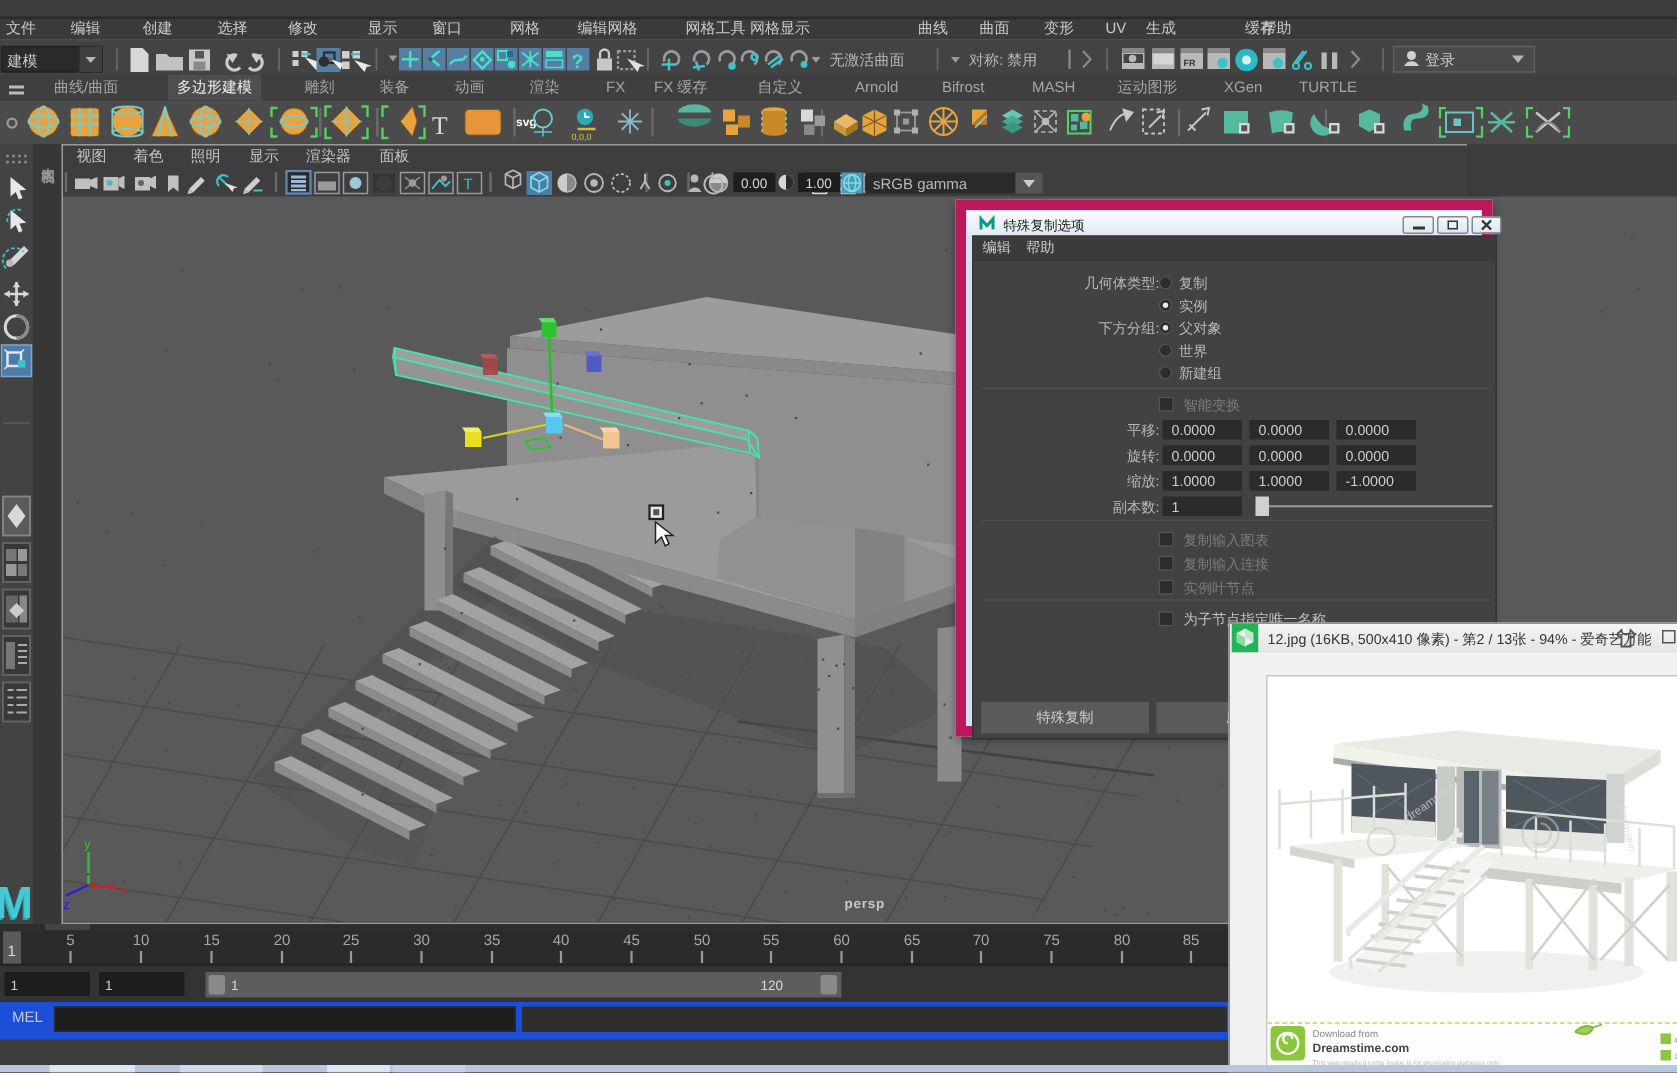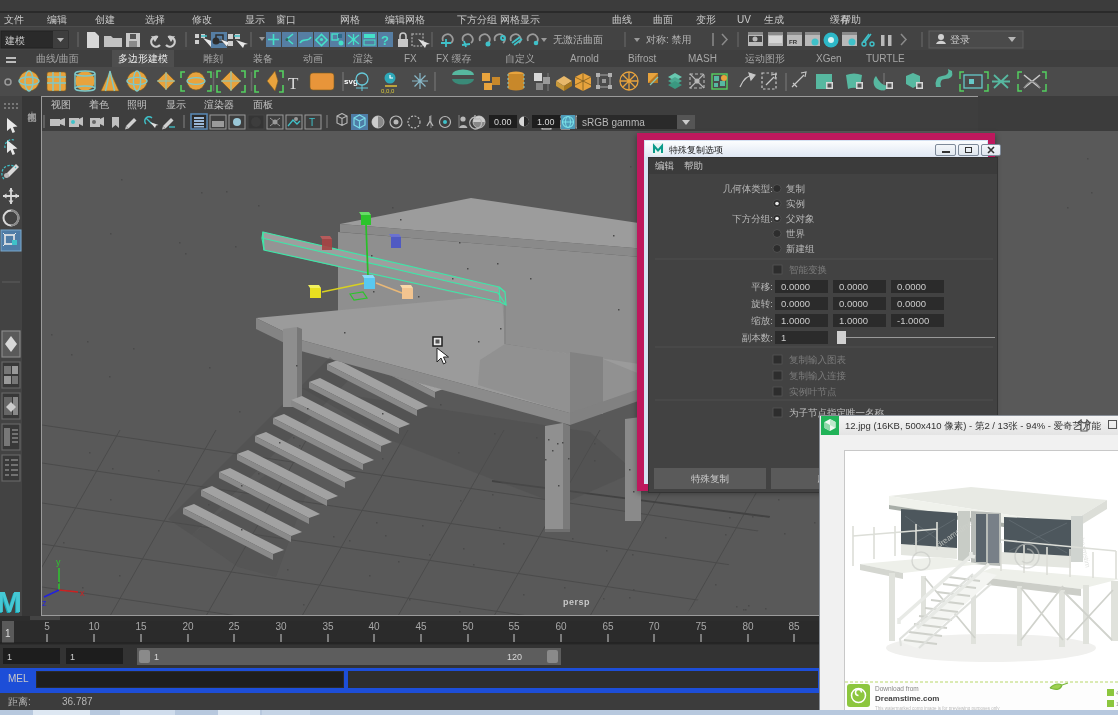--- a/index.html
+++ b/index.html
@@ -11,24 +11,24 @@
 
 <div class="abs" style="left:0;top:11px;width:1118px;height:2px;background:#2a2a2a"></div>
 
 <div class="abs" id="menubar" style="left:0;top:13px;width:1118px;height:13px;background:#3b3b3b;color:#c9c9c9;font-size:10px;line-height:13px;white-space:nowrap">
 <span class="abs" style="left:4px">文件</span>
       <span class="abs" style="left:47px">编辑</span>
       <span class="abs" style="left:95px">创建</span>
       <span class="abs" style="left:145px">选择</span>
       <span class="abs" style="left:192px">修改</span>
       <span class="abs" style="left:245px">显示</span>
-      <span class="abs" style="left:276px">窗口</span>
+      <span class="abs" style="left:288px">窗口</span>
       <span class="abs" style="left:340px">网格</span>
       <span class="abs" style="left:385px">编辑网格</span>
-      <span class="abs" style="left:457px">下方分组</span>
+      <span class="abs" style="left:457px">网格工具</span>
       <span class="abs" style="left:500px">网格显示</span>
       <span class="abs" style="left:612px">曲线</span>
       <span class="abs" style="left:653px">曲面</span>
       <span class="abs" style="left:696px">变形</span>
       <span class="abs" style="left:737px">UV</span>
       <span class="abs" style="left:764px">生成</span>
       <span class="abs" style="left:830px">缓存</span>
       <span class="abs" style="left:841px">帮助</span>
 </div>
 
@@ -874,24 +874,20 @@
 <text x="522" y="15" font-size="9" fill="#d8d8d8" text-anchor="end">120</text>
 </svg>
     </div>
 
 <div class="abs" id="mel" style="left:0;top:668px;width:1118px;height:25px;background:#1d4ed8">
 <span class="abs" style="left:8px;top:5px;font-size:10px;color:#c8c8c8">MEL</span>
 <span class="abs" style="left:36px;top:3px;width:308px;height:17px;background:#1e1e1e;border:1px solid #2a2a2a"></span>
 <span class="abs" style="left:348px;top:3px;width:470px;height:17px;background:#2e2e2e"></span>
 </div>
 
-<div class="abs" id="help" style="left:0;top:693px;width:1118px;height:17px;background:#3c3c3c;color:#b4b4b4;font-size:10px;line-height:17px">
-<span style="position:absolute;left:8px">距离:</span>
-      <span style="position:absolute;left:62px">36.787</span>
-</div>
 
 <div class="abs" id="dialog" style="left:637px;top:133px;width:358px;height:358px;background:#d6e2f3;border:7px solid #be185d;box-shadow:0 2px 6px rgba(0,0,0,.4)">
   <div class="abs" style="left:1px;top:1px;right:1px;height:16px;background:linear-gradient(#fcfdfe,#dfe7f3)">
     <svg width="14" height="14" style="position:absolute;left:6px;top:1px">
           <rect x="1" y="1" width="12" height="12" rx="2" fill="#e8f4f2"></rect>
           <path d="M3 11 V4 l4 4.5 L11 4 v7" stroke="#0a9a8a" stroke-width="2" fill="none"></path>
         </svg>
     <span class="abs" style="left:24px;top:3px;font-size:9px;color:#1a1a1a">特殊复制选项</span>
     <span class="abs" style="left:290px;top:3px;width:21px;height:12px;background:linear-gradient(#f4f7fa,#dfe6ee);border:1px solid #7e8a99;border-radius:2px">
           <b style="position:absolute;left:6px;top:1px;width:8px;height:7px;border-bottom:2px solid #333"></b>

